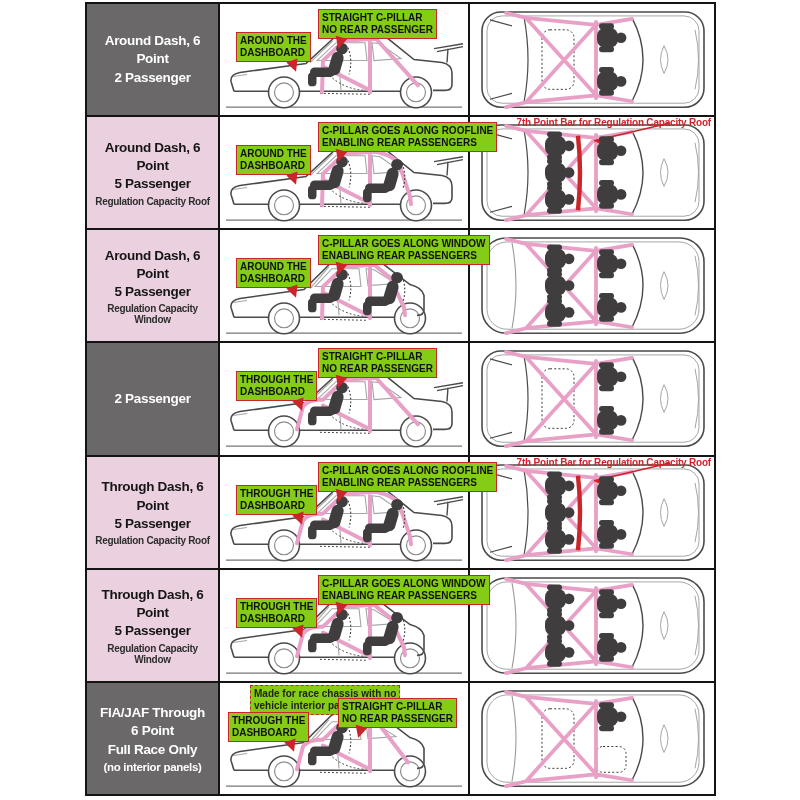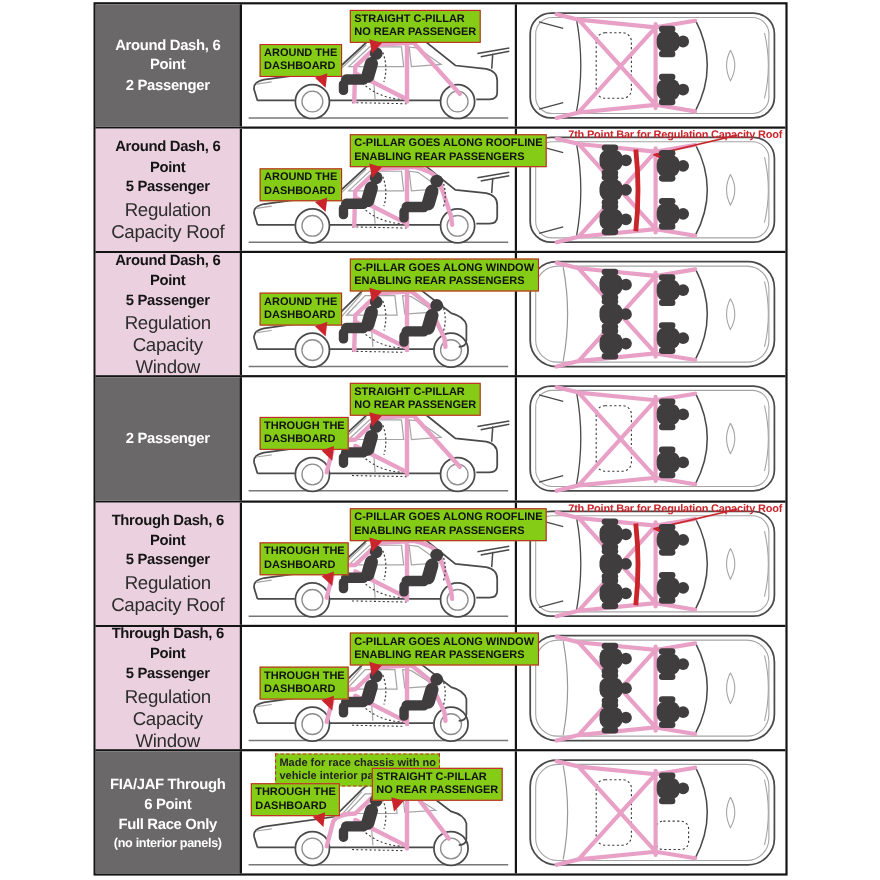--- a/index.html
+++ b/index.html
@@ -19,32 +19,32 @@
     width:133px;border-right:2px solid #141414;
     display:flex;flex-direction:column;justify-content:center;align-items:center;
     text-align:center;padding:8px 3px;
   }
   .label.gray{background:#6A6868;}
   .label.pink{background:#EBD1DF;}
   .lline{font-weight:700;font-size:13.5px;line-height:1.35;letter-spacing:-0.3px;}
   .gray .lline{color:#ffffff;}
   .pink .lline{color:#151515;}
   .lsub{margin-top:2px;letter-spacing:-0.3px;}
-  .pink .lsub{color:#2d2d2d;font-weight:400;font-size:17px;}
+  .pink .lsub{color:#2d2d2d;font-weight:700;font-size:10px;}
   .gray .lsub{color:#ffffff;font-weight:700;font-size:11.5px;}
   .side{width:250px;border-right:2px solid #141414;}
   .top{flex:1;}
   svg{display:block;width:100%;height:100%;}
   .callout{
     position:absolute;background:#84cc16;border:1.6px solid #C9252B;
     color:#111;font-size:10px;font-weight:700;line-height:1.2;
     padding:2px 3px;white-space:nowrap;z-index:3;
   }
   .callout.race_note{border-style:dashed;border-width:1.4px;font-weight:400;color:#222;}
-  .callout.dash{left:16px;top:36px;}
+  .callout.dash{left:16px;top:28px;}
   .callout.cpillar{left:98px;top:5px;}
   .fia .callout.race_note{left:30px;top:2px;font-weight:bold;}
   .fia .callout.dash{left:8px;top:29px;}
   .fia .callout.cpillar{left:118px;top:15px;}
   .ptr{position:absolute;width:0;height:0;border:6px solid transparent;z-index:2;}
   .ptr.pr{border-top:12px solid #C9252B;right:9px;bottom:-17px;transform:rotate(-20deg);}
   .ptr.pl{border-top:12px solid #C9252B;left:14px;bottom:-17px;transform:rotate(16deg);}
   .roofnote{
     position:absolute;top:0px;right:3px;z-index:3;
     font-size:10px;font-weight:700;color:#C9252B;white-space:nowrap;letter-spacing:-0.2px;

